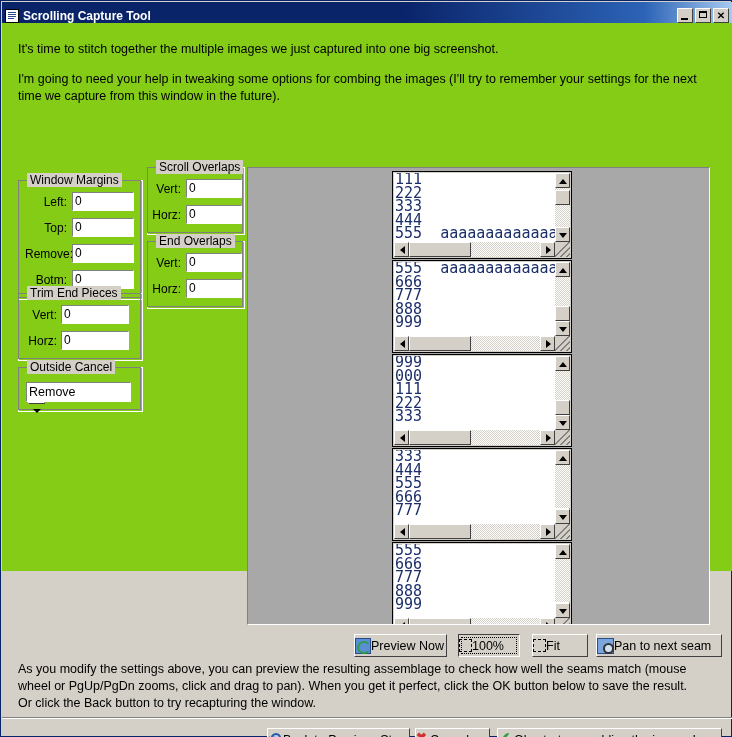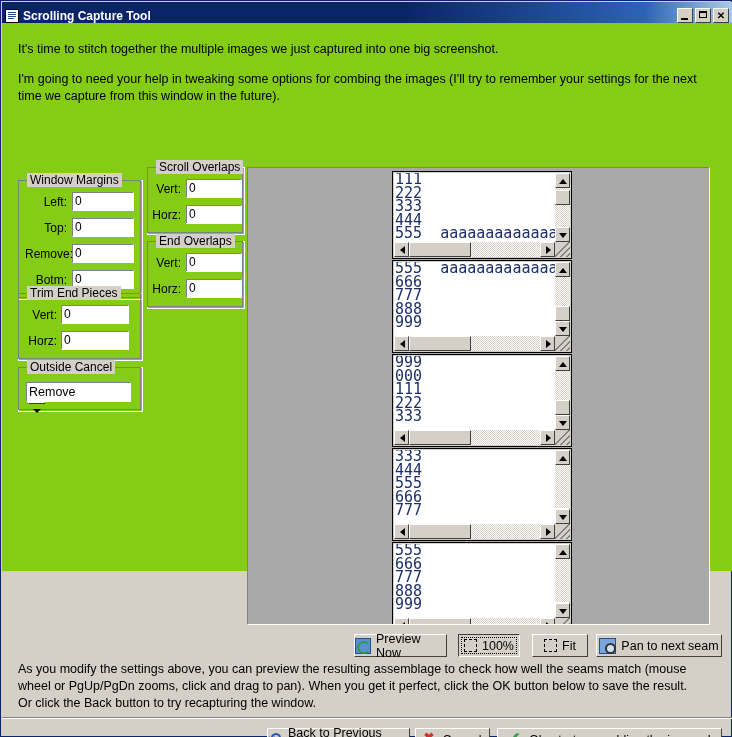--- a/index.html
+++ b/index.html
@@ -200,22 +200,22 @@
       linear-gradient(135deg,transparent 64%,#808080 64%,#808080 72%,transparent 72%),
       linear-gradient(135deg,transparent 84%,#808080 84%,#808080 92%,transparent 92%);
   }
 
   
   .btn{
     position:absolute;background:#d4d0c8;
     border-top:1px solid #fff;border-left:1px solid #fff;
     border-right:1px solid #404040;border-bottom:1px solid #404040;
     box-sizing:border-box;
-    display:flex;align-items:center;justify-content:center;
-    font-size:12.5px;color:#000;gap:5px;
+    display:flex;align-items:center;
+    font-size:12.5px;color:#000;
     cursor:default;
   }
   .btn .ico{flex:0 0 auto;position:relative;display:block;}
   .btn.pressed{
     border-top:1px solid #404040;border-left:1px solid #404040;
     border-right:1px solid #fff;border-bottom:1px solid #fff;
   }
   .btn.pressed .focus{
     position:absolute;left:2px;top:2px;right:2px;bottom:2px;
     border:1px dotted #000;

